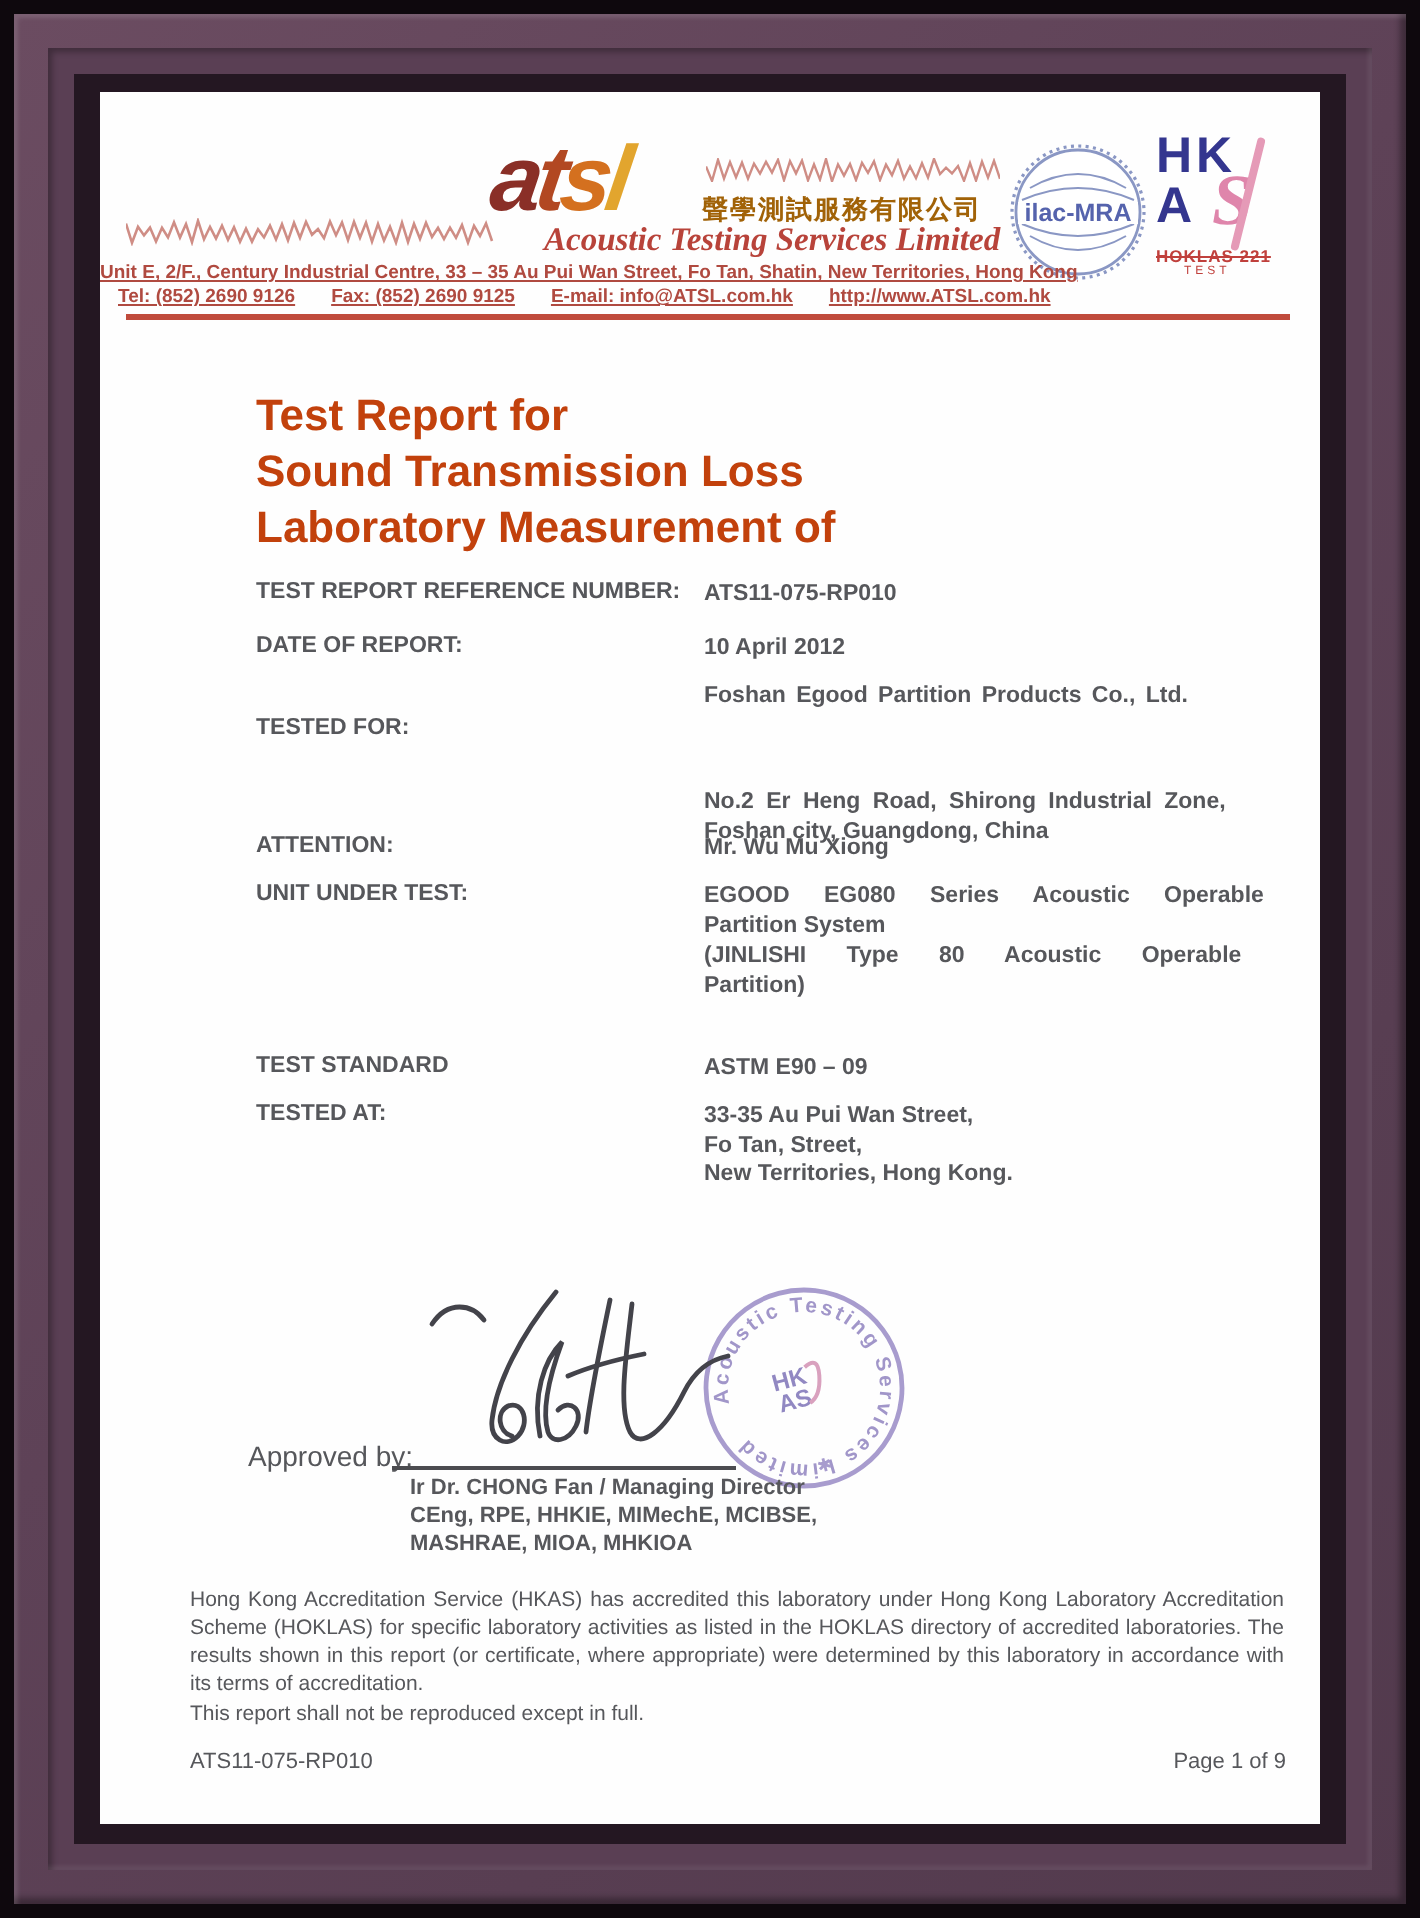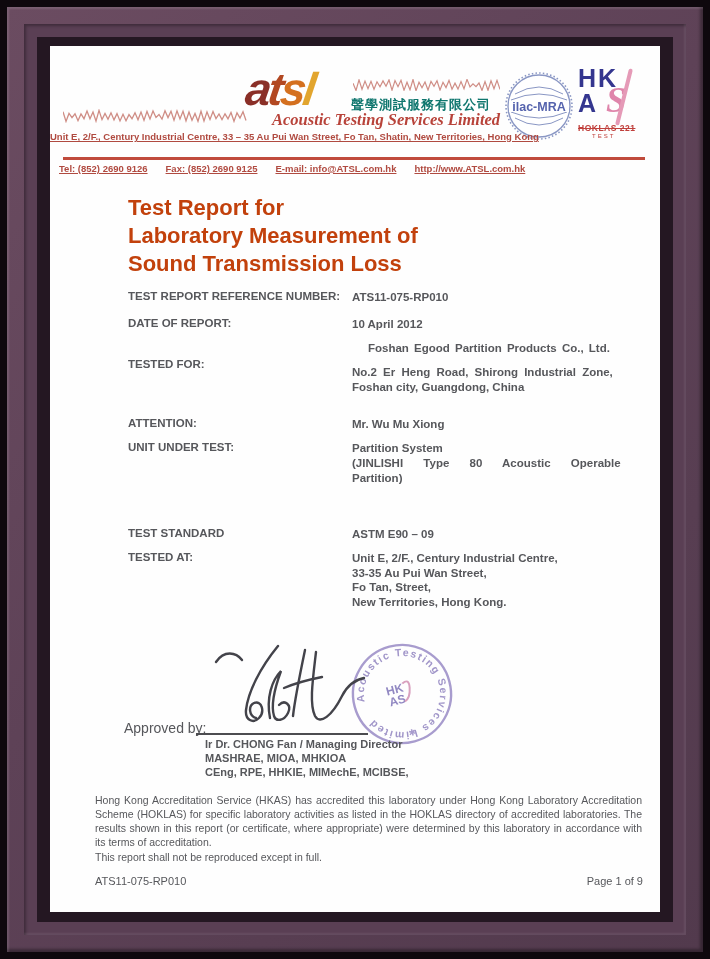--- a/index.html
+++ b/index.html
@@ -14,45 +14,45 @@
   .f3{position:absolute;inset:37px;background:#241722;}
   
   .page{position:absolute;left:50px;top:46px;right:50px;bottom:47px;background:#fefefe;
         color:#56575b;}
   .abs{position:absolute;}
   
   .atsl{left:196px;top:20px;font-size:46px;font-weight:bold;font-style:italic;
         transform:skewX(-8deg);letter-spacing:-3px;line-height:1;}
   .atsl span{display:inline-block;}
   .L-a{color:#8a2f27;} .L-t{color:#b24822;} .L-s{color:#d4701f;} .L-l{color:#e2a52e;}
-  .cn{left:301px;top:50px;font-size:13px;font-weight:bold;letter-spacing:1px;color:#0f766e;}
+  .cn{left:301px;top:50px;font-size:13px;font-weight:bold;letter-spacing:1px;color:#a16207;}
   .script-name{left:222px;top:64px;font-family:"Liberation Serif","DejaVu Serif",serif;
         font-style:italic;font-weight:bold;font-size:16.5px;color:#b8433a;}
   .addr{left:0;width:100%;text-align:left;font-size:9.5px;color:#b04a40;font-weight:bold;text-decoration:underline;}
-  .addr1{top:85px;} .addr2{top:97px;margin-top:20px;}
+  .addr1{top:85px;} .addr2{top:97px;}
   .addr2 span{margin:0 9px;}
   .rule{left:13px;width:582px;top:111px;height:3px;background:#c04b3c;}
   
   .ilac{left:455px;top:26px;}
   .hkas{left:528px;top:20px;width:64px;text-align:left;line-height:1;}
   .hkas .row{font-weight:bold;color:#34368f;font-size:25px;letter-spacing:2px;
              font-family:"Liberation Sans",sans-serif;}
   .hkas .pinkS{position:absolute;left:28px;top:16px;font-family:"Liberation Serif",serif;
              font-style:italic;font-weight:bold;font-size:36px;color:#df85ab;}
   .hkas .swoosh{position:absolute;left:44px;top:2px;width:4px;height:58px;background:#e59ab7;
              transform:rotate(14deg);border-radius:2px;}
   .hoklas{margin-top:8px;font-size:8.5px;font-weight:bold;color:#c0403c;letter-spacing:.5px;
           text-decoration:line-through;}
   .hoklas-sub{font-size:6px;color:#c0403c;letter-spacing:2px;margin-left:14px;}
   
   .title{left:78px;top:148px;font-size:22px;line-height:28px;font-weight:bold;color:#c2410c;}
   
   .lbl{left:78px;font-weight:bold;font-size:11.5px;}
   .val{left:302px;width:292px;font-weight:bold;font-size:11.5px;line-height:14.5px;}
-  .ws2{word-spacing:2px;margin-left:16px;} .ws3{word-spacing:3px;} .ws14{word-spacing:14px;} .ws17{word-spacing:17px;}
+  .ws2{word-spacing:2px;} .ws3{word-spacing:3px;margin-top:29px;} .ws14{word-spacing:14px;} .ws17{word-spacing:17px;}
   .lh15{line-height:15px;}
   
   .approved{left:74px;top:674px;font-size:14px;}
   .stamp{left:300px;top:596px;width:104px;height:104px;transform:rotate(-15deg);opacity:.85;}
   .sig{left:158px;top:590px;}
   .sigline{left:146px;top:687px;width:172px;border-top:2px solid #4c4c50;}
   .signame{left:155px;top:691px;font-size:11px;font-weight:bold;line-height:14px;}
   
   .accr{left:45px;top:747px;width:547px;font-size:10.5px;line-height:14px;text-align:justify;}
   .note{left:45px;top:805px;font-size:10.5px;}
@@ -106,22 +106,22 @@
     </div>
 
     <div class="abs addr addr1">Unit E, 2/F., Century Industrial Centre, 33 – 35 Au Pui Wan Street, Fo Tan, Shatin, New Territories, Hong Kong</div>
     <div class="abs addr addr2">
       <span>Tel: (852) 2690 9126</span><span>Fax: (852) 2690 9125</span><span>E-mail: info@ATSL.com.hk</span><span>http://www.ATSL.com.hk</span>
     </div>
     <div class="abs rule"></div>
 
     <div class="abs title">
       <div>Test Report for</div>
+      <div>Sound Transmission Loss</div>
       <div>Laboratory Measurement of</div>
-      <div>Sound Transmission Loss</div>
     </div>
 
     <div class="abs lbl" style="top:244px">TEST REPORT REFERENCE NUMBER:</div>
     <div class="abs val" style="top:244px">ATS11-075-RP010</div>
 
     <div class="abs lbl" style="top:271px">DATE OF REPORT:</div>
     <div class="abs val" style="top:271px">10 April 2012</div>
 
     <div class="abs lbl" style="top:312px">TESTED FOR:</div>
     <div class="abs val ws2" style="top:295px">Foshan Egood Partition Products Co., Ltd.</div>
@@ -129,31 +129,31 @@
     <div class="abs val" style="top:319px">
       <div class="ws3">No.2 Er Heng Road, Shirong Industrial Zone,</div>
       <div>Foshan city, Guangdong, China</div>
     </div>
 
     <div class="abs lbl" style="top:371px">ATTENTION:</div>
     <div class="abs val" style="top:371px">Mr. Wu Mu Xiong</div>
 
     <div class="abs lbl" style="top:395px">UNIT UNDER TEST:</div>
     <div class="abs val lh15" style="top:395px">
+      <div class="ws14">EGOOD EG080 Series Acoustic Operable</div>
       <div>Partition System</div>
       <div class="ws17">(JINLISHI Type 80 Acoustic Operable</div>
       <div>Partition)</div>
     </div>
 
     <div class="abs lbl" style="top:481px">TEST STANDARD</div>
     <div class="abs val" style="top:481px">ASTM E90 – 09</div>
 
     <div class="abs lbl" style="top:505px">TESTED AT:</div>
     <div class="abs val" style="top:505px">
-      <div>Unit E, 2/F., Century Industrial Centre,</div>
       <div>33-35 Au Pui Wan Street,</div>
       <div>Fo Tan, Street,</div>
       <div>New Territories, Hong Kong.</div>
     </div>
 
     <svg class="abs stamp" width="104" height="104" viewBox="0 0 104 104" xmlns="http://www.w3.org/2000/svg" xmlns:xlink="http://www.w3.org/1999/xlink">
       <defs>
         <path id="stampPath" d="M52,52 m-38,0 a38,38 0 1,1 76,0 a38,38 0 1,1 -76,0"></path>
       </defs>
       <circle cx="52" cy="52" r="49" fill="none" stroke="#9a8cc6" stroke-width="2.4"></circle>
@@ -174,22 +174,22 @@
         <path d="M97,14 C92,38 87,62 85,80"></path>
         <path d="M76,52 C90,46 104,43 114,41"></path>
         <path d="M108,16 C105,42 101,68 107,80 C112,89 124,80 134,60 C139,50 146,44 156,42"></path>
       </g>
     </svg>
 
     <div class="abs approved">Approved by:</div>
     <div class="abs sigline"></div>
     <div class="abs signame">
       <div>Ir Dr. CHONG Fan / Managing Director</div>
+      <div>CEng, RPE, HHKIE, MIMechE, MCIBSE,</div>
       <div>MASHRAE, MIOA, MHKIOA</div>
-      <div>CEng, RPE, HHKIE, MIMechE, MCIBSE,</div>
     </div>
 
     <div class="abs accr">Hong Kong Accreditation Service (HKAS) has accredited this laboratory under Hong Kong Laboratory Accreditation Scheme (HOKLAS) for specific laboratory activities as listed in the HOKLAS directory of accredited laboratories. The results shown in this report (or certificate, where appropriate) were determined by this laboratory in accordance with its terms of accreditation.</div>
     <div class="abs note">This report shall not be reproduced except in full.</div>
     <div class="abs foot-ref">ATS11-075-RP010</div>
     <div class="abs foot-page">Page 1 of 9</div>
 
   </div>
 </div>
 

